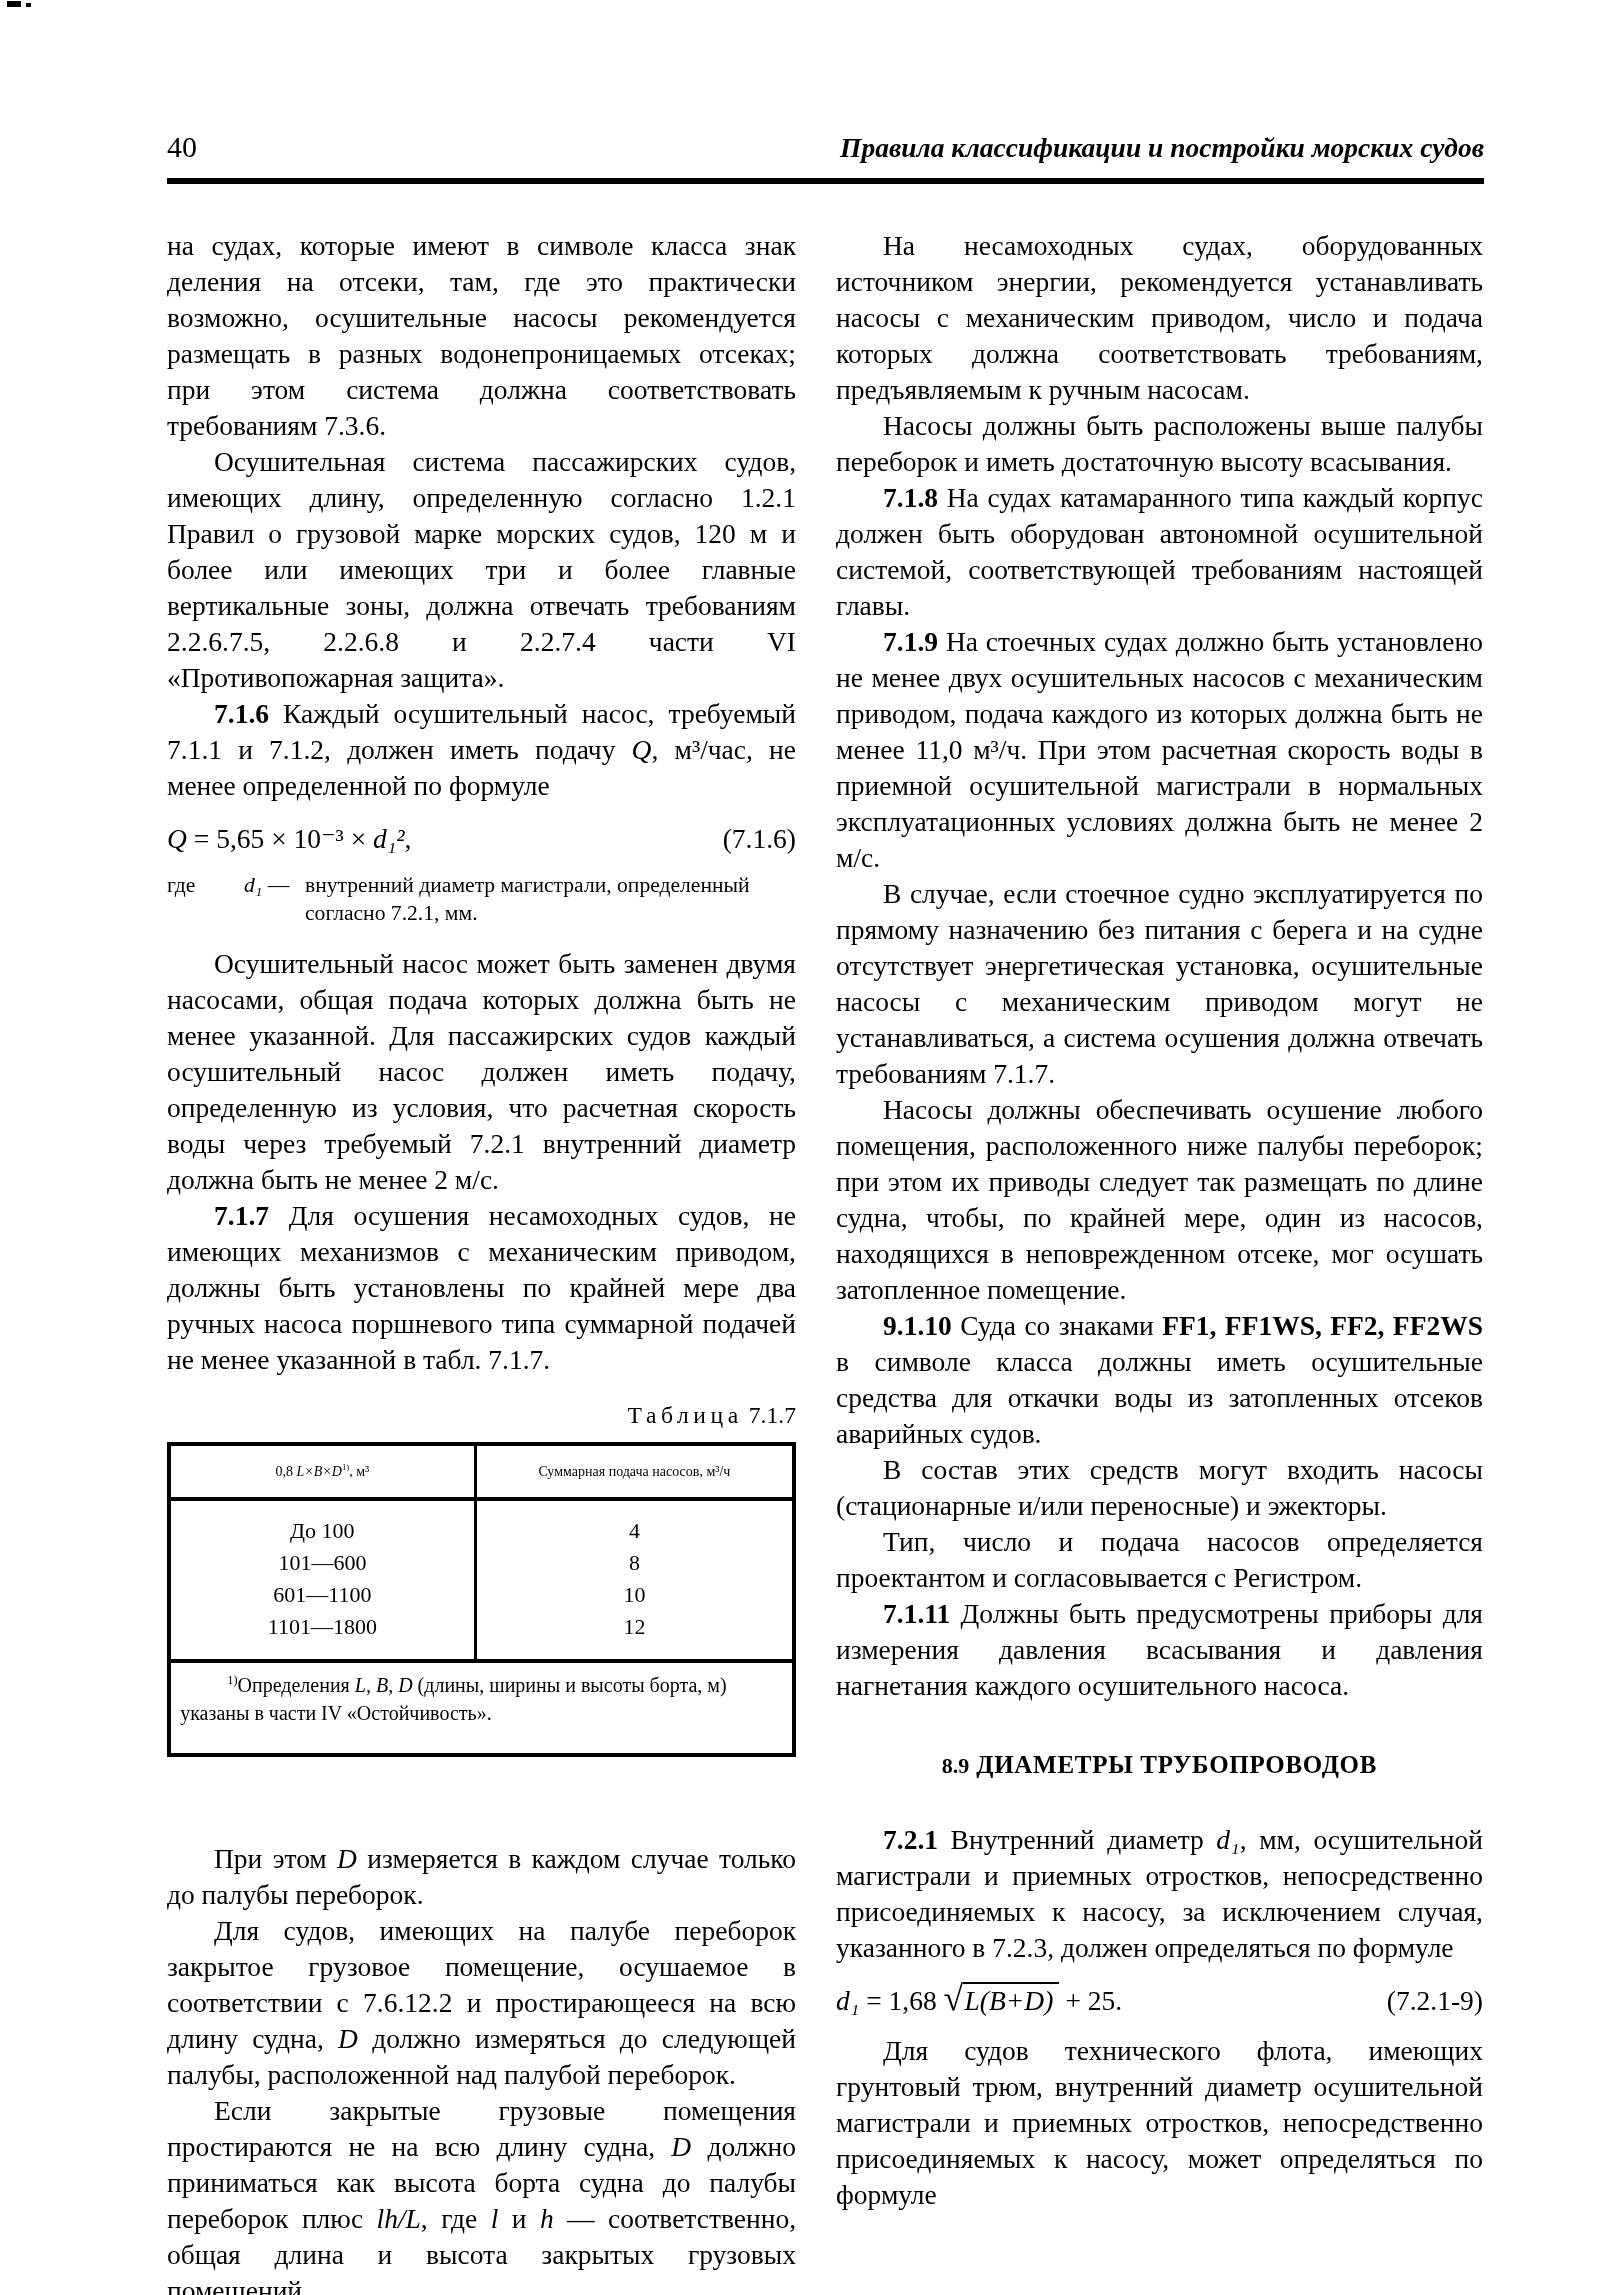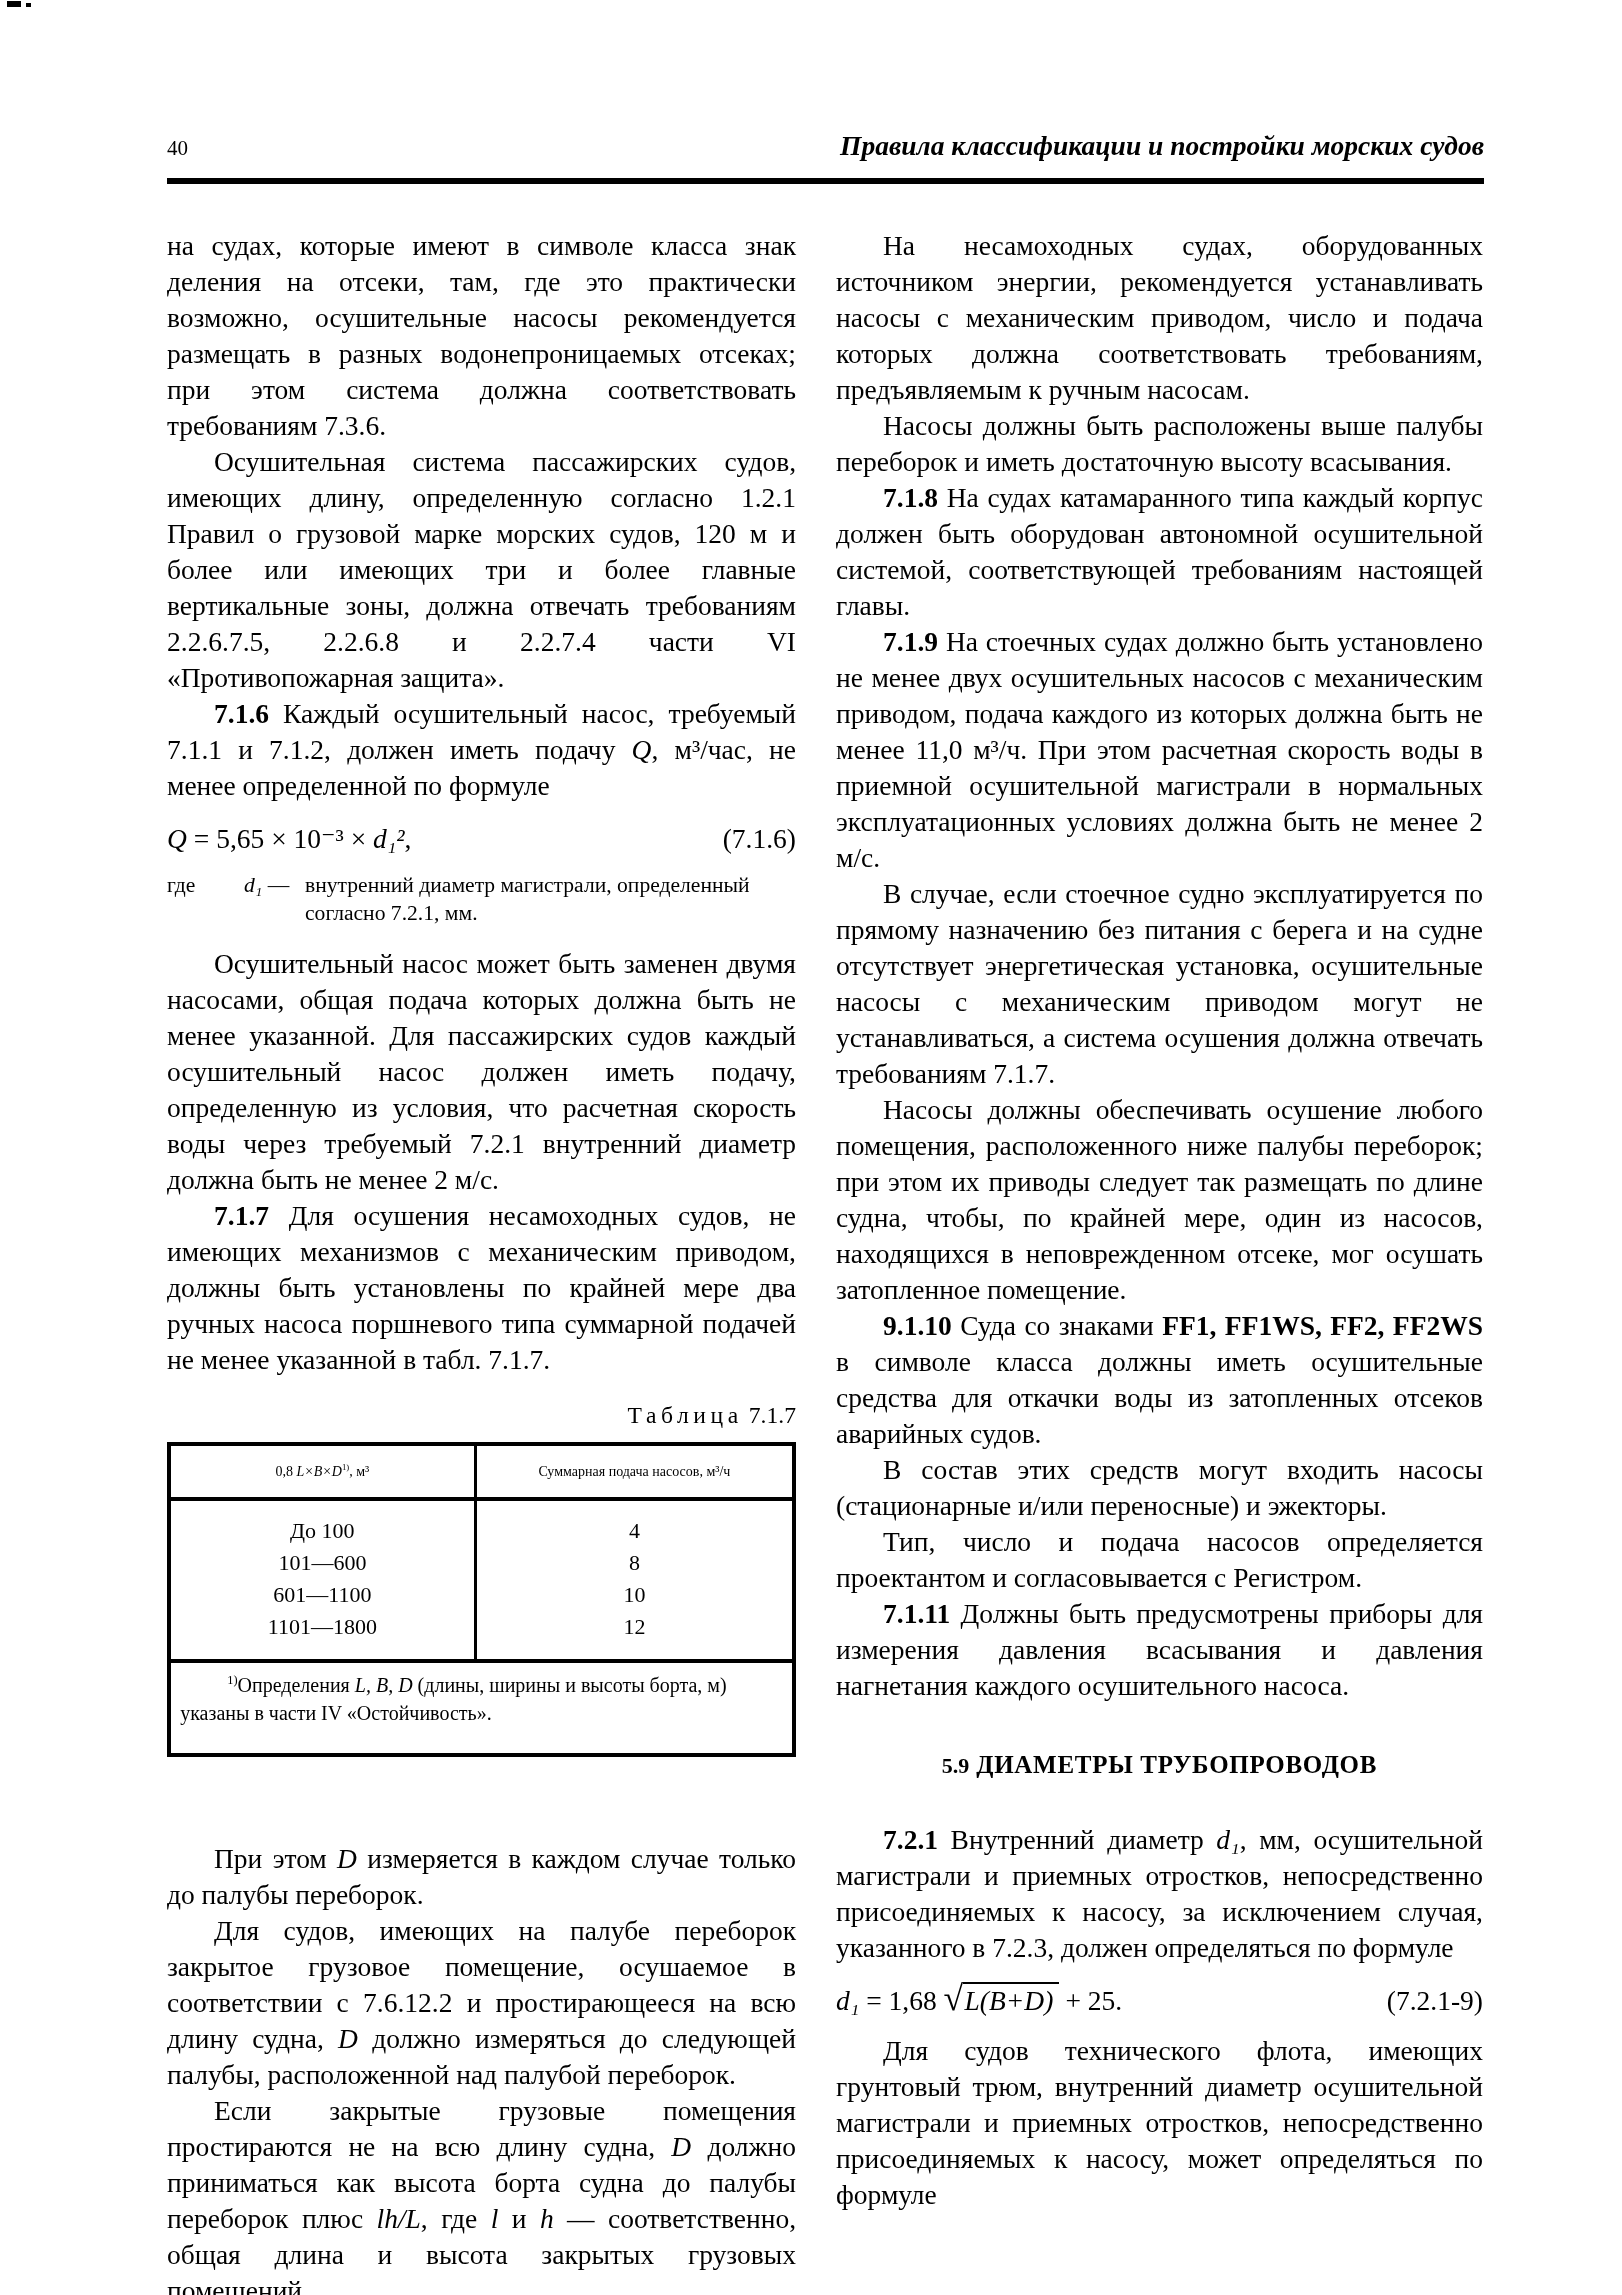--- a/index.html
+++ b/index.html
@@ -10,21 +10,21 @@
     font-family:"Liberation Serif","DejaVu Serif",serif;
     overflow:hidden;
   }
   .scan-artifact{position:absolute;left:6.5px;top:1.3px;width:14.4px;height:5.9px;background:#000;}
   .scan-artifact2{position:absolute;left:26px;top:3.3px;width:5.2px;height:3.9px;background:#000;}
 
   .page-header{
     position:absolute;left:167px;top:130px;width:1317px;
     display:flex;justify-content:space-between;align-items:baseline;
   }
-  .page-number{font-size:21px;}
+  .page-number{font-size:30px;}
   .running-title{font-size:27.5px;font-weight:bold;font-style:italic;}
   .header-rule{position:absolute;left:167px;top:178px;width:1317px;height:5.9px;background:#000;}
 
   .col{
     position:absolute;top:228px;
     font-size:27.5px;line-height:36px;text-align:justify;
   }
   .col-left{left:167px;width:629px;}
   .col-right{left:836px;width:647px;}
 
@@ -162,21 +162,21 @@
     <p>Насосы должны быть расположены выше палубы переборок и иметь достаточную высоту всасывания.</p>
     <p><span class="num">7.1.8</span><span> На судах катамаранного типа каждый корпус должен быть оборудован автономной осушительной системой, соответствующей требованиям настоящей главы.</span></p>
     <p><span class="num">7.1.9</span><span> На стоечных судах должно быть установлено не менее двух осушительных насосов с механическим приводом, подача каждого из которых должна быть не менее 11,0 м³/ч. При этом расчетная скорость воды в приемной осушительной магистрали в нормальных эксплуатационных условиях должна быть не менее 2 м/с.</span></p>
     <p>В случае, если стоечное судно эксплуатируется по прямому назначению без питания с берега и на судне отсутствует энергетическая установка, осушительные насосы с механическим приводом могут не устанавливаться, а система осушения должна отвечать требованиям 7.1.7.</p>
     <p>Насосы должны обеспечивать осушение любого помещения, расположенного ниже палубы переборок; при этом их приводы следует так размещать по длине судна, чтобы, по крайней мере, один из насосов, находящихся в неповрежденном отсеке, мог осушать затопленное помещение.</p>
     <p><span class="num">9.1.10</span><span> Суда со знаками </span><span class="bold">FF1, FF1WS, FF2, FF2WS</span><span> в символе класса должны иметь осушительные средства для откачки воды из затопленных отсеков аварийных судов.</span></p>
     <p>В состав этих средств могут входить насосы (стационарные и/или переносные) и эжекторы.</p>
     <p>Тип, число и подача насосов определяется проектантом и согласовывается с Регистром.</p>
     <p><span class="num">7.1.11</span><span> Должны быть предусмотрены приборы для измерения давления всасывания и давления нагнетания каждого осушительного насоса.</span></p>
 
-    <p class="section-heading"><span class="sec-num">5.9</span>&nbsp;<span>ДИАМЕТРЫ ТРУБОПРОВОДОВ</span></p>
+    <p class="section-heading"><span class="sec-num">8.9</span>&nbsp;<span>ДИАМЕТРЫ ТРУБОПРОВОДОВ</span></p>
 
     <p><span class="num">7.2.1</span><span> Внутренний диаметр </span><span class="it">d₁</span><span>, мм, осушительной магистрали и приемных отростков, непосредственно присоединяемых к насосу, за исключением случая, указанного в 7.2.3, должен определяться по формуле</span></p>
 
     <div class="formula-row">
       <span class="formula-lhs"><span class="it">d₁</span><span> = 1,68 </span><span class="sqrt-sign">√</span><span class="radicand it">L(B+D)</span><span> + 25.</span></span>
       <span class="formula-tag">(7.2.1-9)</span>
     </div>
 
     <p>Для судов технического флота, имеющих грунтовый трюм, внутренний диаметр осушительной магистрали и приемных отростков, непосредственно присоединяемых к насосу, может определяться по формуле</p>
   </div>

